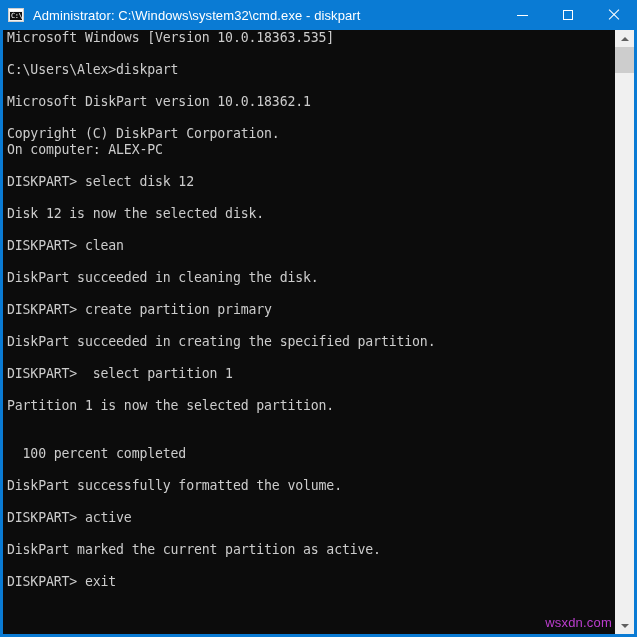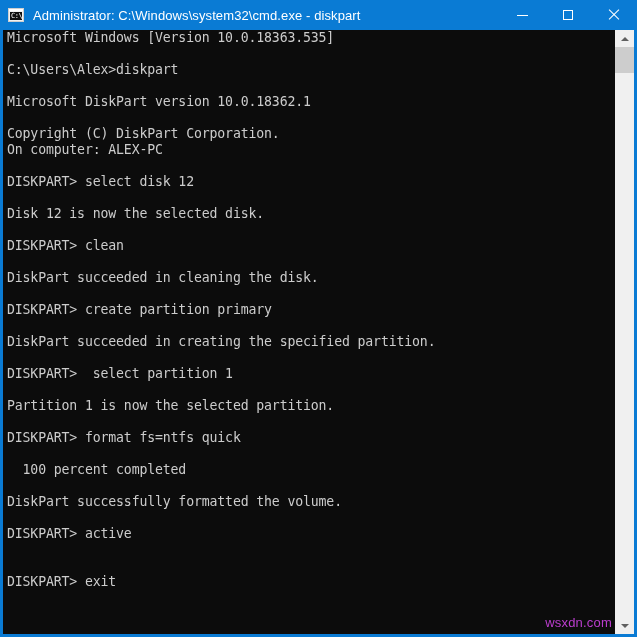--- a/index.html
+++ b/index.html
@@ -241,28 +241,28 @@
         <div class="line">DiskPart succeeded in cleaning the disk.</div>
         <div class="line blank"></div>
         <div class="line">DISKPART&gt; create partition primary</div>
         <div class="line blank"></div>
         <div class="line">DiskPart succeeded in creating the specified partition.</div>
         <div class="line blank"></div>
         <div class="line">DISKPART&gt;  select partition 1</div>
         <div class="line blank"></div>
         <div class="line">Partition 1 is now the selected partition.</div>
         <div class="line blank"></div>
-        <div class="line">DISKPART&gt; format fs=ntfs quick</div>
         <div class="line blank"></div>
         <div class="line">  100 percent completed</div>
         <div class="line blank"></div>
         <div class="line">DiskPart successfully formatted the volume.</div>
         <div class="line blank"></div>
         <div class="line">DISKPART&gt; active</div>
         <div class="line blank"></div>
+        <div class="line">DiskPart marked the current partition as active.</div>
         <div class="line blank"></div>
         <div class="line">DISKPART&gt; exit</div>
         <div class="line blank"></div>
       </div>
   </div>
 
   <div class="scrollbar">
     <div class="sb-btn">
       <span class="arrow-up"></span>
     </div>

